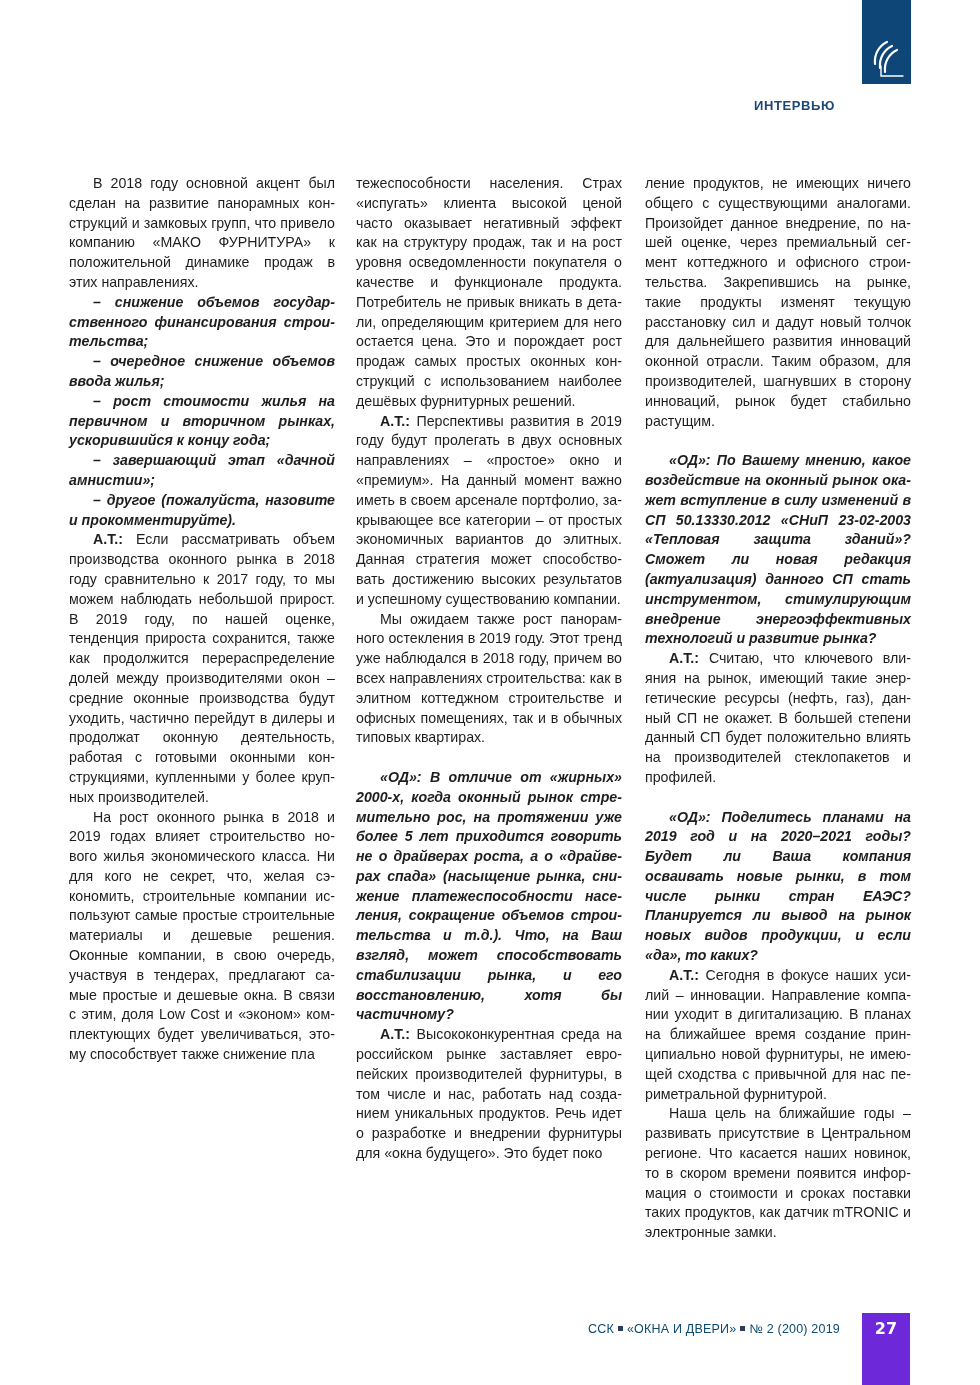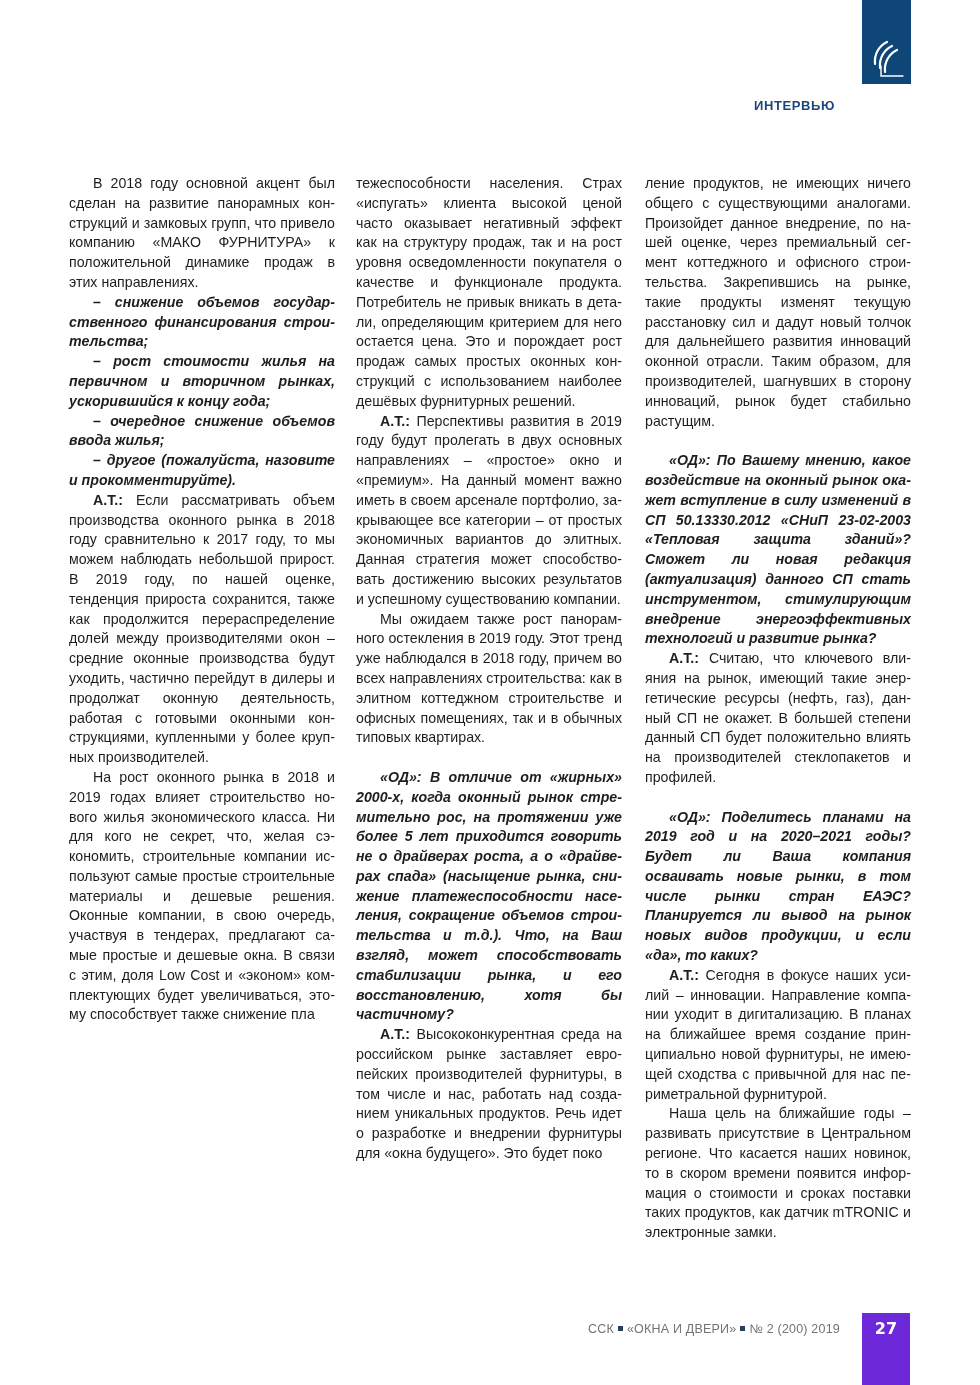--- a/index.html
+++ b/index.html
@@ -11,21 +11,21 @@
                    color: #1d4775; letter-spacing: 0.6px; margin-top: 30px; }
   .col { position: absolute; top: 134px; width: 266px; font-size: 14.2px; line-height: 19.8px; margin-top: 40px; }
   .col1 { left: 69px; }
   .col2 { left: 356px; }
   .col3 { left: 645px; }
   .col p { margin: 0; text-align: justify; text-indent: 24px; hyphens: manual; }
   .col p.gap { margin-top: 19.8px; }
   .col p.q { font-style: italic; font-weight: bold; }
   .col p.bl { font-style: italic; font-weight: bold; }
   .speaker { font-weight: bold; }
-  .footer-text { position: absolute; left: 588px; top: 1322px; font-size: 12.5px; color: #737373; letter-spacing: 0.2px; }
+  .footer-text { position: absolute; left: 588px; top: 1322px; font-size: 12.5px; color: #0c4a6e; letter-spacing: 0.2px; }
   .footer-text .sq { display: inline-block; width: 5px; height: 5px; background: #2a3e5c; vertical-align: middle; margin: 0 4px 2px 4px; }
   .page-bar { position: absolute; left: 862px; top: 1313px; width: 48px; height: 84px; background: #6d28d9; }
   .page-num { position: absolute; left: 0; width: 48px; top: 6px; text-align: center; color: #ffffff;
               font-weight: bold; font-size: 16px; font-family: "DejaVu Sans", sans-serif; }
 </style>
 </head>
 <body>
 
 <div class="top-bar">
   <svg width="36" height="42" viewBox="0 0 36 42">
@@ -35,22 +35,23 @@
       <path d="M28 12 C20 16, 15 24, 16 34"></path>
       <path d="M12 28 L12 38 L34 38" stroke-width="1.4"></path>
     </g>
   </svg>
 </div>
 <div class="section-label">ИНТЕРВЬЮ</div>
 
 <div class="col col1" id="col0">
     <p>В 2018 году основной акцент был сделан на развитие панорамных кон­струкций и замковых групп, что при­вело компанию «МАКО ФУРНИТУРА» к положительной динамике продаж в этих направлениях.</p>
     <p class="bl">– снижение объемов государ­ственного финансирования строи­тельства;</p>
+    <p class="bl">– очередное снижение объемов ввода жилья;</p>
     <p class="bl">– рост стоимости жилья на пер­вичном и вторичном рынках, уско­рившийся к концу года;</p>
-    <p class="bl">– очередное снижение объемов ввода жилья;</p>
+    <p class="bl">– завершающий этап «дачной амнистии»;</p>
     <p class="bl">– другое (пожалуйста, назовите и прокомментируйте).</p>
     <p><span class="speaker">А.Т.:</span><span> Если рассматривать объ­ем производства оконного рынка в 2018 году сравнительно к 2017 году, то мы можем наблюдать небольшой прирост. В 2019 году, по нашей оценке, тенденция прироста сохранится, также как продолжится перераспределение долей между производителями окон – средние оконные производства будут уходить, частично перейдут в дилеры и продолжат оконную деятельность, работая с готовыми оконными кон­струкциями, купленными у более круп­ных производителей.</span></p>
     <p>На рост оконного рынка в 2018 и 2019 годах влияет строительство но­вого жилья экономического класса. Ни для кого не секрет, что, желая сэ­кономить, строительные компании ис­пользуют самые простые строитель­ные материалы и дешевые решения. Оконные компании, в свою очередь, участвуя в тендерах, предлагают са­мые простые и дешевые окна. В связи с этим, доля Low Cost и «эконом» ком­плектующих будет увеличиваться, это­му способствует также снижение пла­</p>
   </div>
 <div class="col col2" id="col1">
     <p style="text-indent: 0px;">тежеспособности населения. Страх «испугать» клиента высокой ценой часто оказывает негативный эффект как на структуру продаж, так и на рост уровня осведомленности покупателя о качестве и функционале продукта. Потребитель не привык вникать в дета­ли, определяющим критерием для не­го остается цена. Это и порождает рост продаж самых простых оконных кон­струкций с использованием наиболее дешёвых фурнитурных решений.</p>
     <p><span class="speaker">А.Т.:</span><span> Перспективы развития в 2019 году будут пролегать в двух ос­новных направлениях – «простое» окно и «премиум». На данный момент важно иметь в своем арсенале портфолио, за­крывающее все категории – от простых экономичных вариантов до элитных. Данная стратегия может способство­вать достижению высоких результатов и успешному существованию компании.</span></p>
     <p>Мы ожидаем также рост панорам­ного остекления в 2019 году. Этот тренд уже наблюдался в 2018 году, причем во всех направлениях строи­тельства: как в элитном коттеджном строительстве и офисных помещени­ях, так и в обычных типовых квартирах.</p>
     <p class="q gap">«ОД»: В отличие от «жирных» 2000-х, когда оконный рынок стре­мительно рос, на протяжении уже более 5 лет приходится говорить не о драйверах роста, а о «драйве­рах спада» (насыщение рынка, сни­жение платежеспособности насе­ления, сокращение объемов строи­тельства и т.д.). Что, на Ваш взгляд, может способствовать стабилиза­ции рынка, и его восстановлению, хотя бы частичному?</p>
     <p><span class="speaker">А.Т.:</span><span> Высококонкурентная среда на российском рынке заставляет евро­пейских производителей фурнитуры, в том числе и нас, работать над созда­нием уникальных продуктов. Речь идет о разработке и внедрении фурнитуры для «окна будущего». Это будет поко­</span></p>

